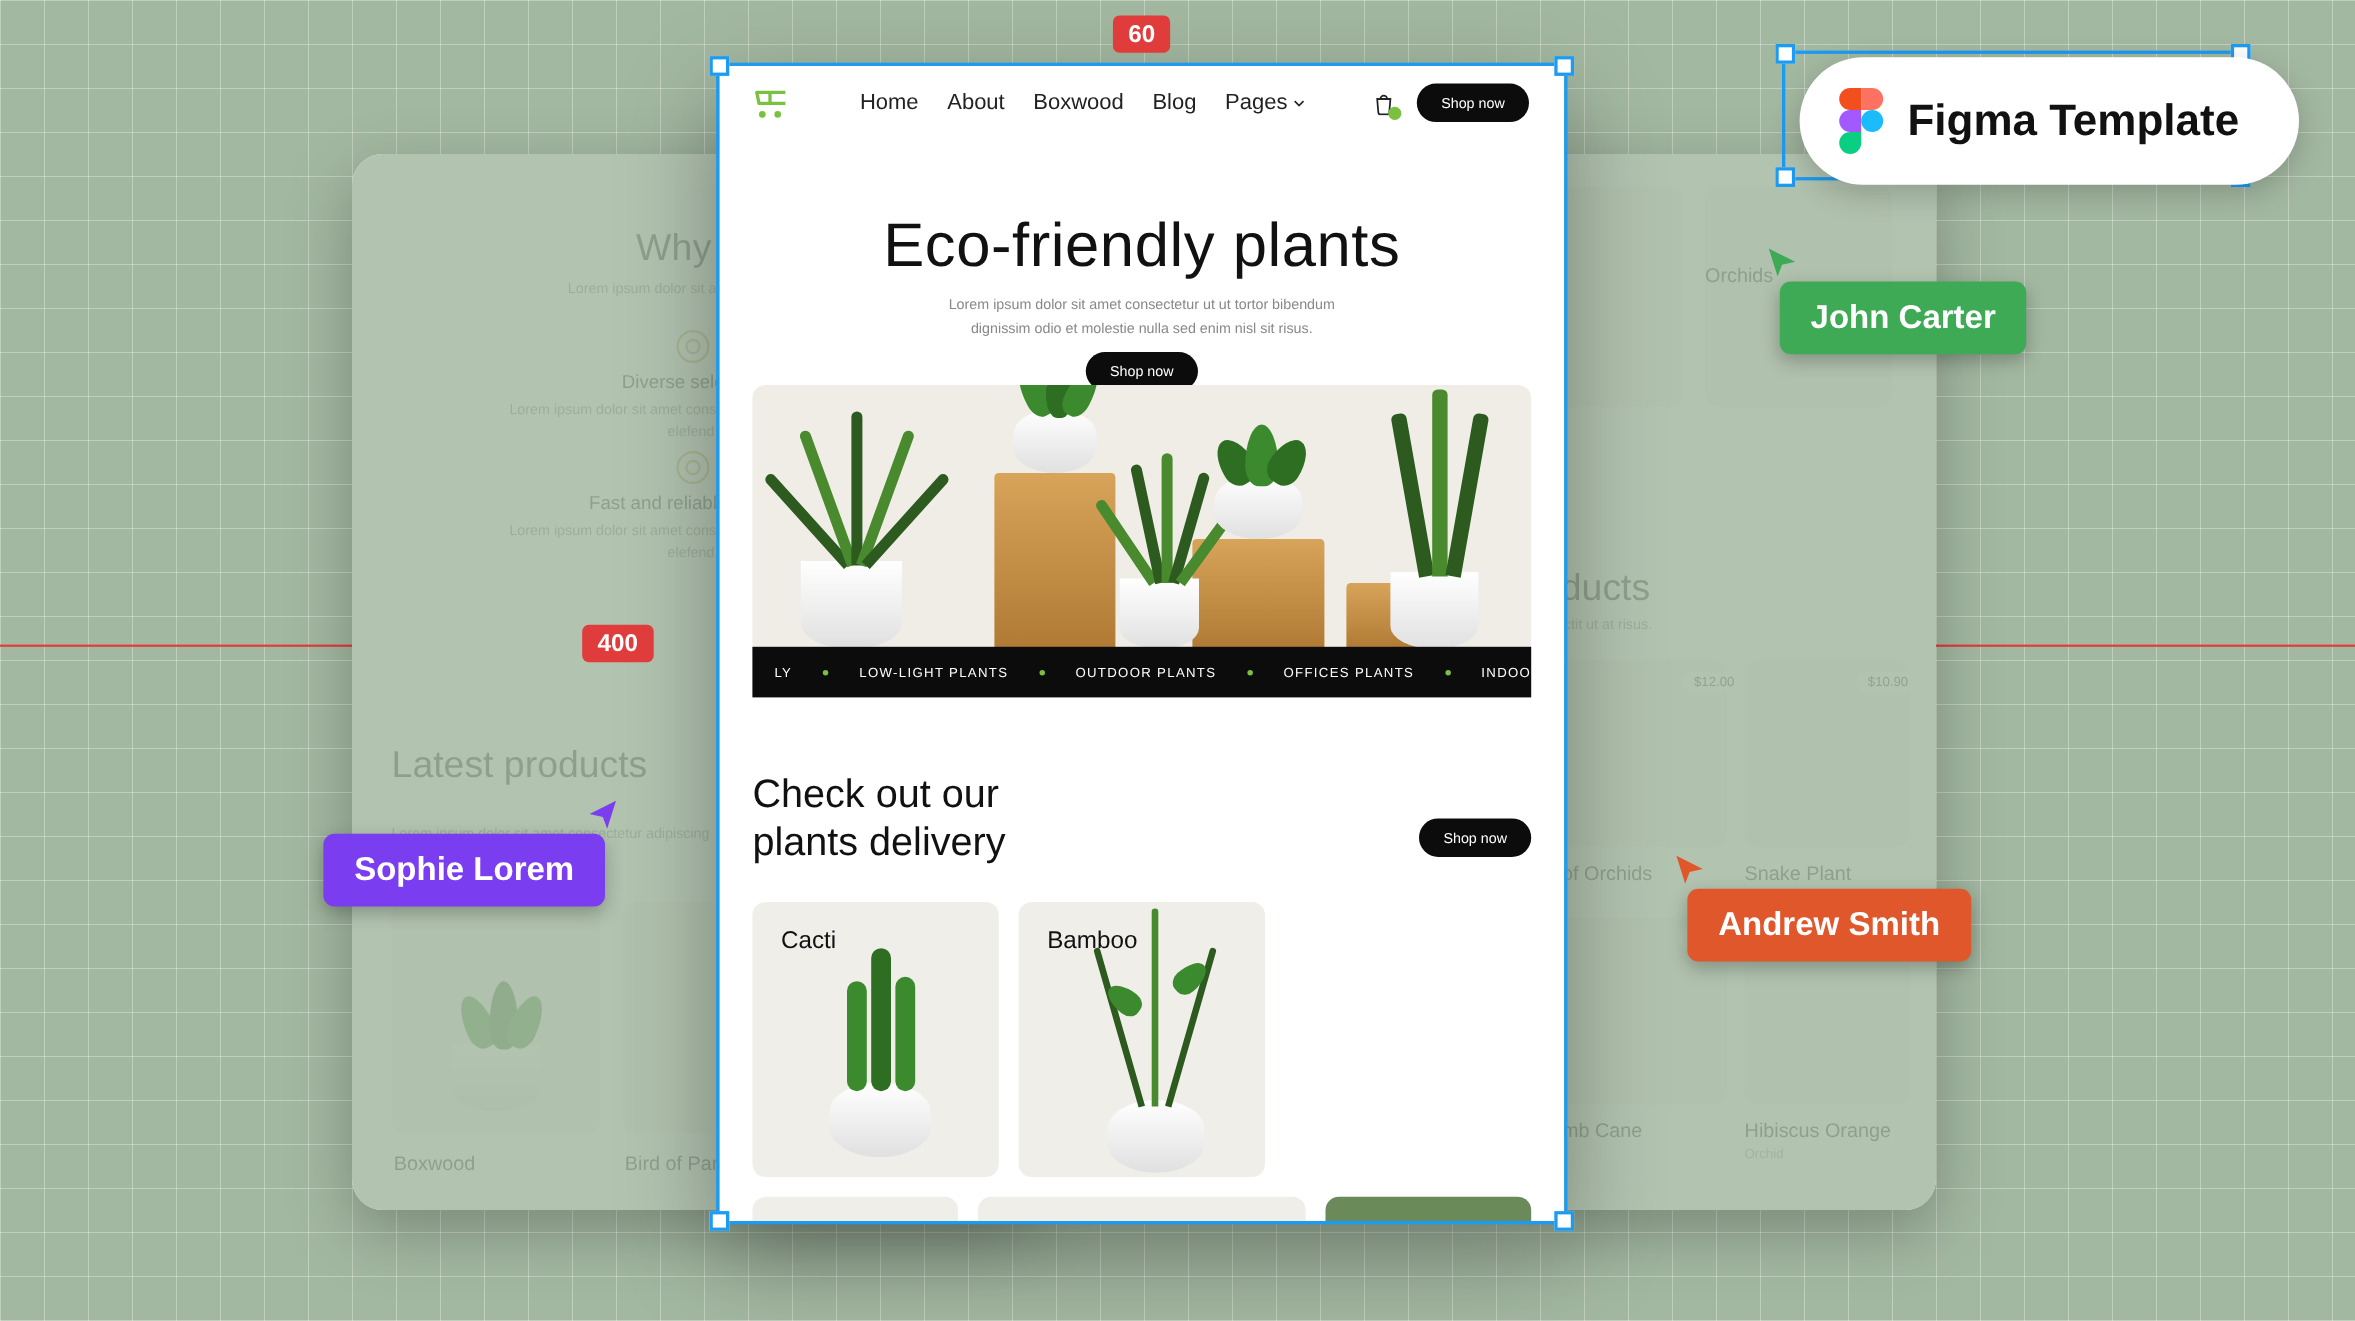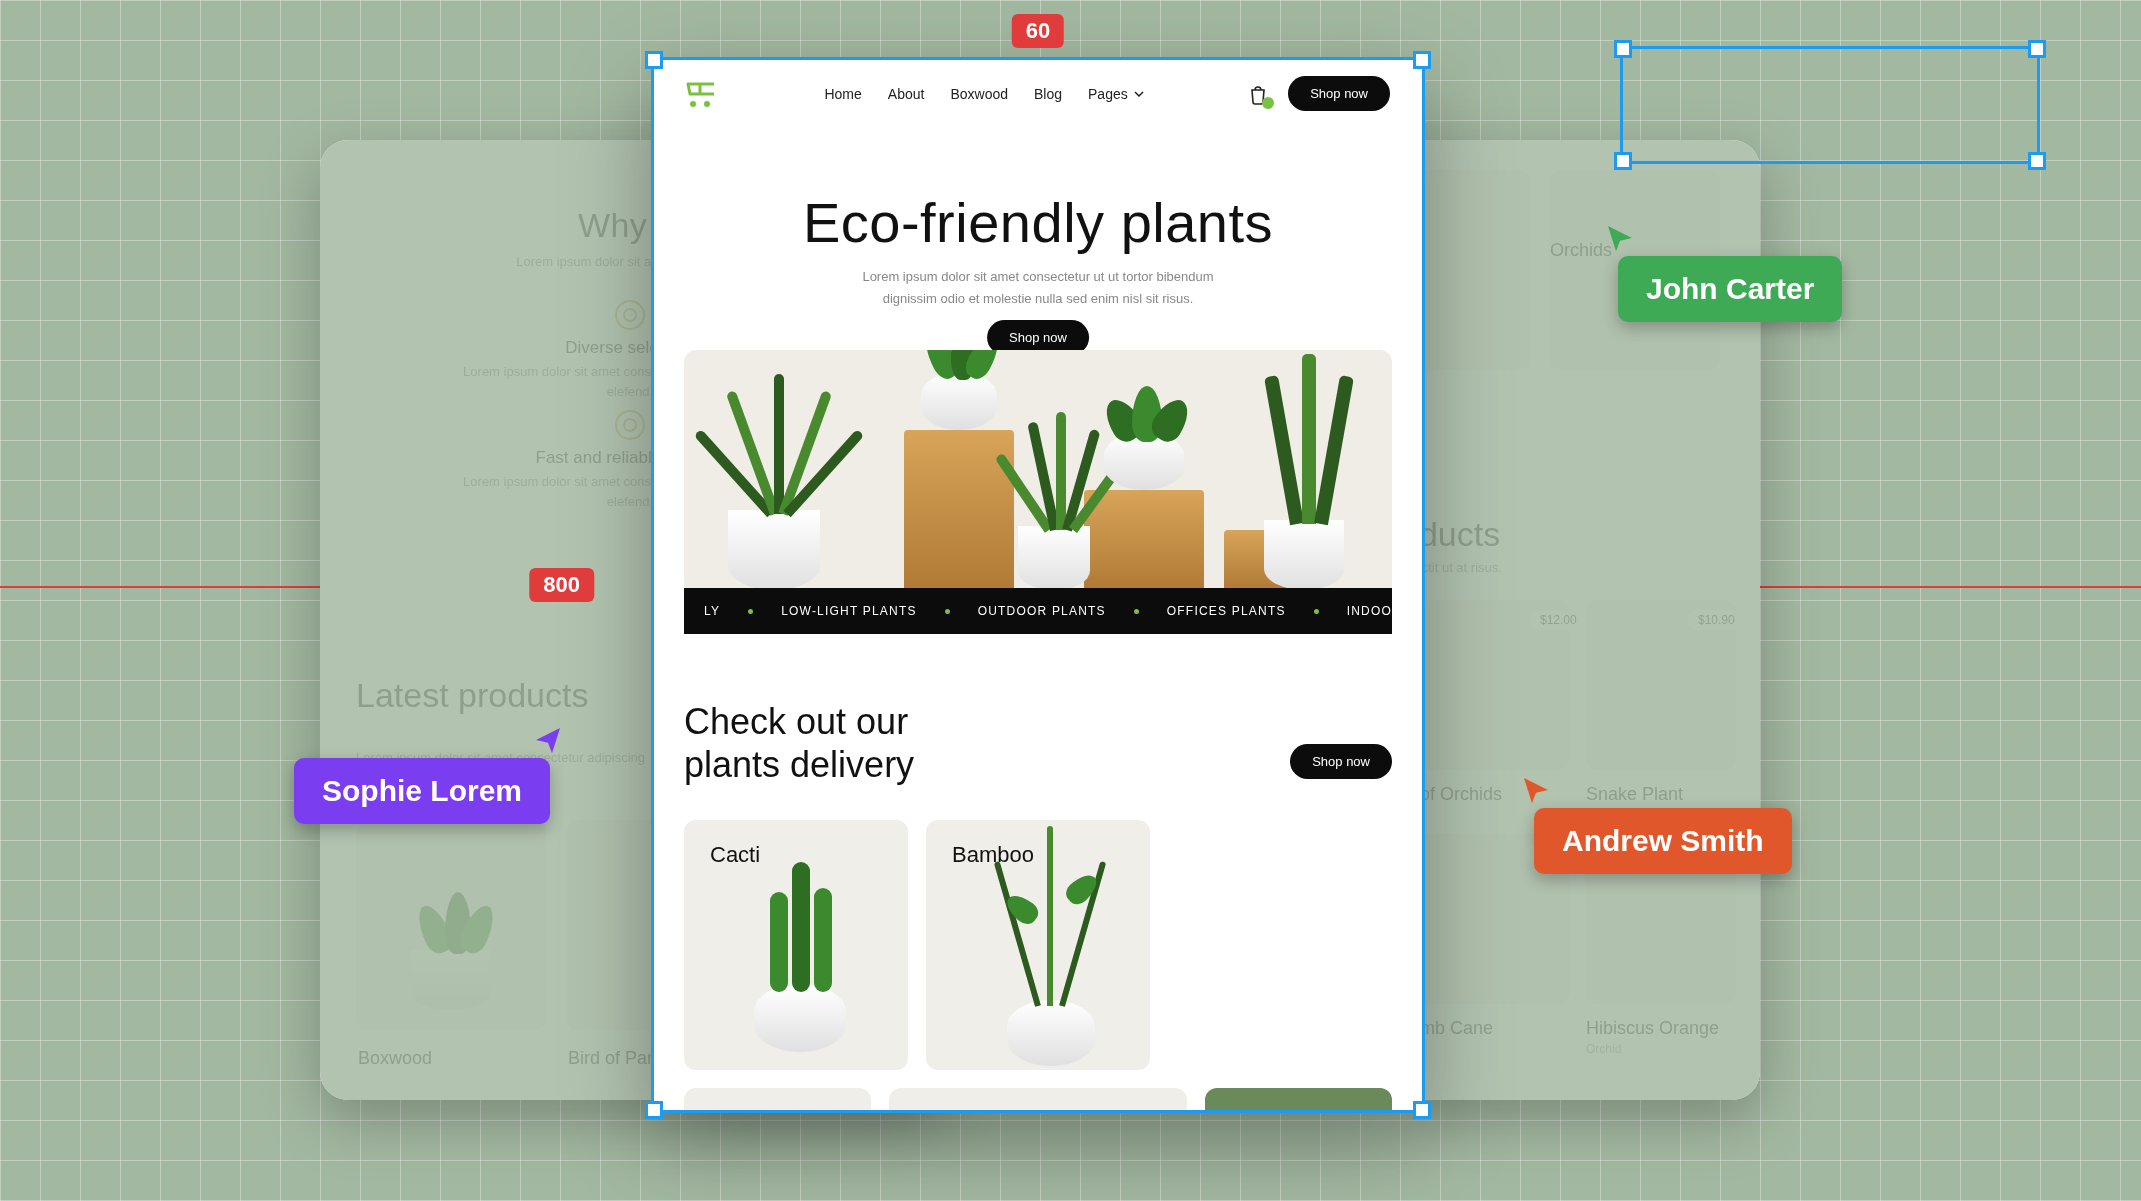--- a/index.html
+++ b/index.html
@@ -112,21 +112,21 @@
 
 .art {
   position:absolute; background:#fff;
   box-shadow:0 30px 80px rgba(0,0,0,.35);
   overflow:hidden;
 }
 
 .hd{position:absolute;top:0;left:0;right:0;padding:16px 32px;display:flex;align-items:center;justify-content:space-between}
 .logo{width:34px;height:28px;position:relative}
 .logo svg{width:34px;height:28px}
-.nav{display:flex;gap:26px;font-size:14px;color:#222}
+.nav{display:flex;gap:26px;font-size:20px;color:#222}
 .nav .item{display:flex;align-items:center;gap:6px;cursor:pointer}
 .hd-right{display:flex;align-items:center;gap:20px}
 .cart{position:relative;width:20px;height:22px}
 .cart svg{width:20px;height:22px;stroke:#222}
 .cart .badge{position:absolute;right:-6px;bottom:-4px;width:12px;height:12px;background:#7ac142;border-radius:50%}
 .btn{background:#0c0c0c;color:#fff;font-size:13px;border-radius:999px;padding:10px 22px;cursor:pointer}
 
 
 .hero-t{position:absolute;top:130px;left:0;right:0;text-align:center;font-size:56px;color:#111;letter-spacing:.5px}
 .hero-s{position:absolute;top:206px;left:0;right:0;text-align:center;font-size:13px;color:#888;line-height:1.7}
@@ -365,30 +365,40 @@
       <div class="card green"></div>
     </div>
   </div>
 
   <div class="sel" style="left:651px;top:57px;width:774px;height:1056px">
     <div class="h tl"></div>
     <div class="h tr"></div>
     <div class="h bl"></div>
     <div class="h br"></div>
     <div class="dim">60</div>
-    <div class="dim-left">800</div>
+    <div class="dim-left">400</div>
   </div>
 
   <div class="sel" style="left:1620px;top:46px;width:420px;height:118px">
     <div class="h tl"></div>
     <div class="h tr"></div>
     <div class="h bl"></div>
     <div class="h br"></div>
   </div>
 
+  <div class="figma-pill" style="left:1636px;top:52px">
+    <div class="figma-logo">
+      <span class="a"></span>
+        <span class="b"></span>
+        <span class="c"></span>
+        <span class="d"></span>
+        <span class="e"></span>
+    </div>
+    <span>Figma Template</span>
+  </div>
 
   <div class="cursor" style="left:1608px;top:250px">
     <svg viewBox="0 0 24 24">
         <path d="M3 3 L21 12 L12 14 L9 22 Z" fill="#3faa56"></path>
       </svg>
     <div class="tag" style="background:#3faa56">John Carter</div>
   </div>
 
   <div class="cursor left" style="left:560px;top:752px">
     <svg viewBox="0 0 24 24">

